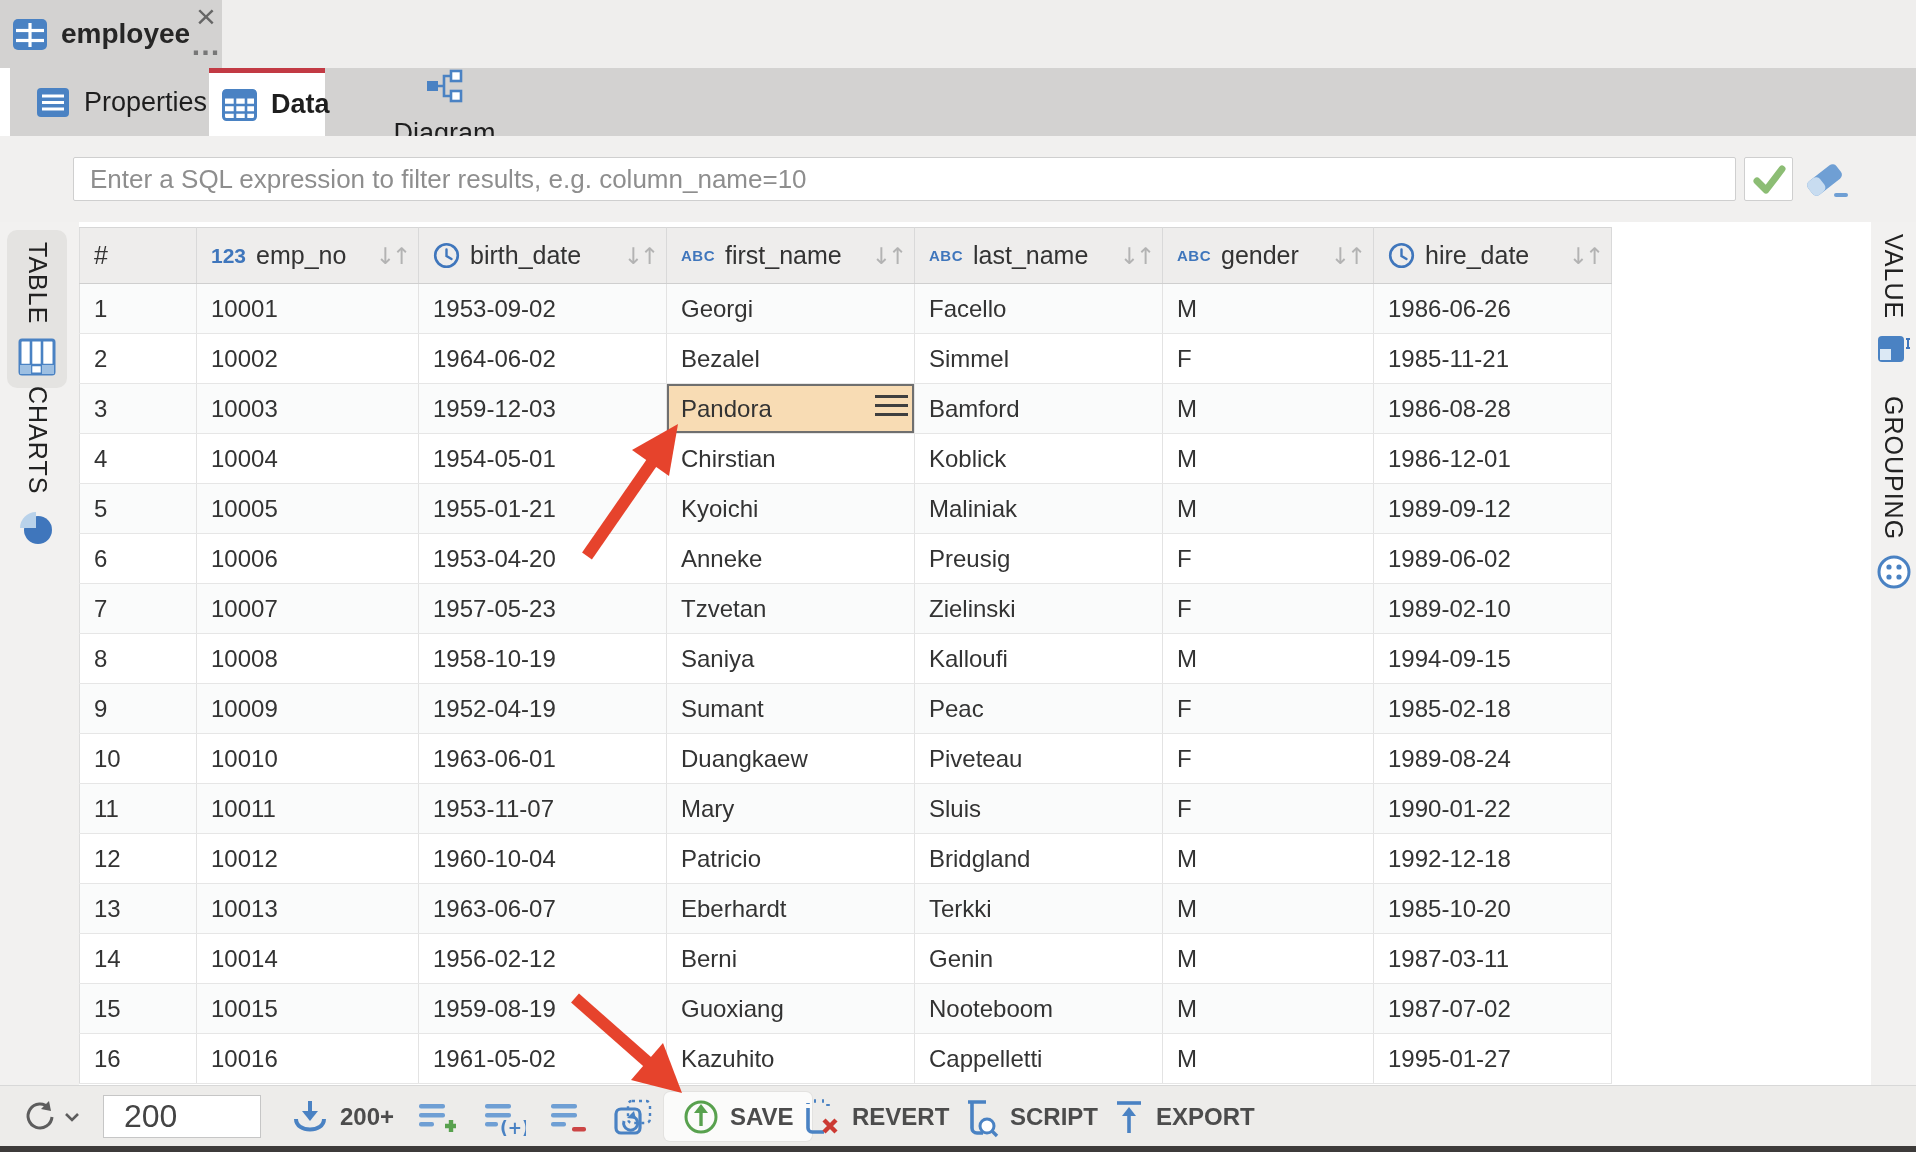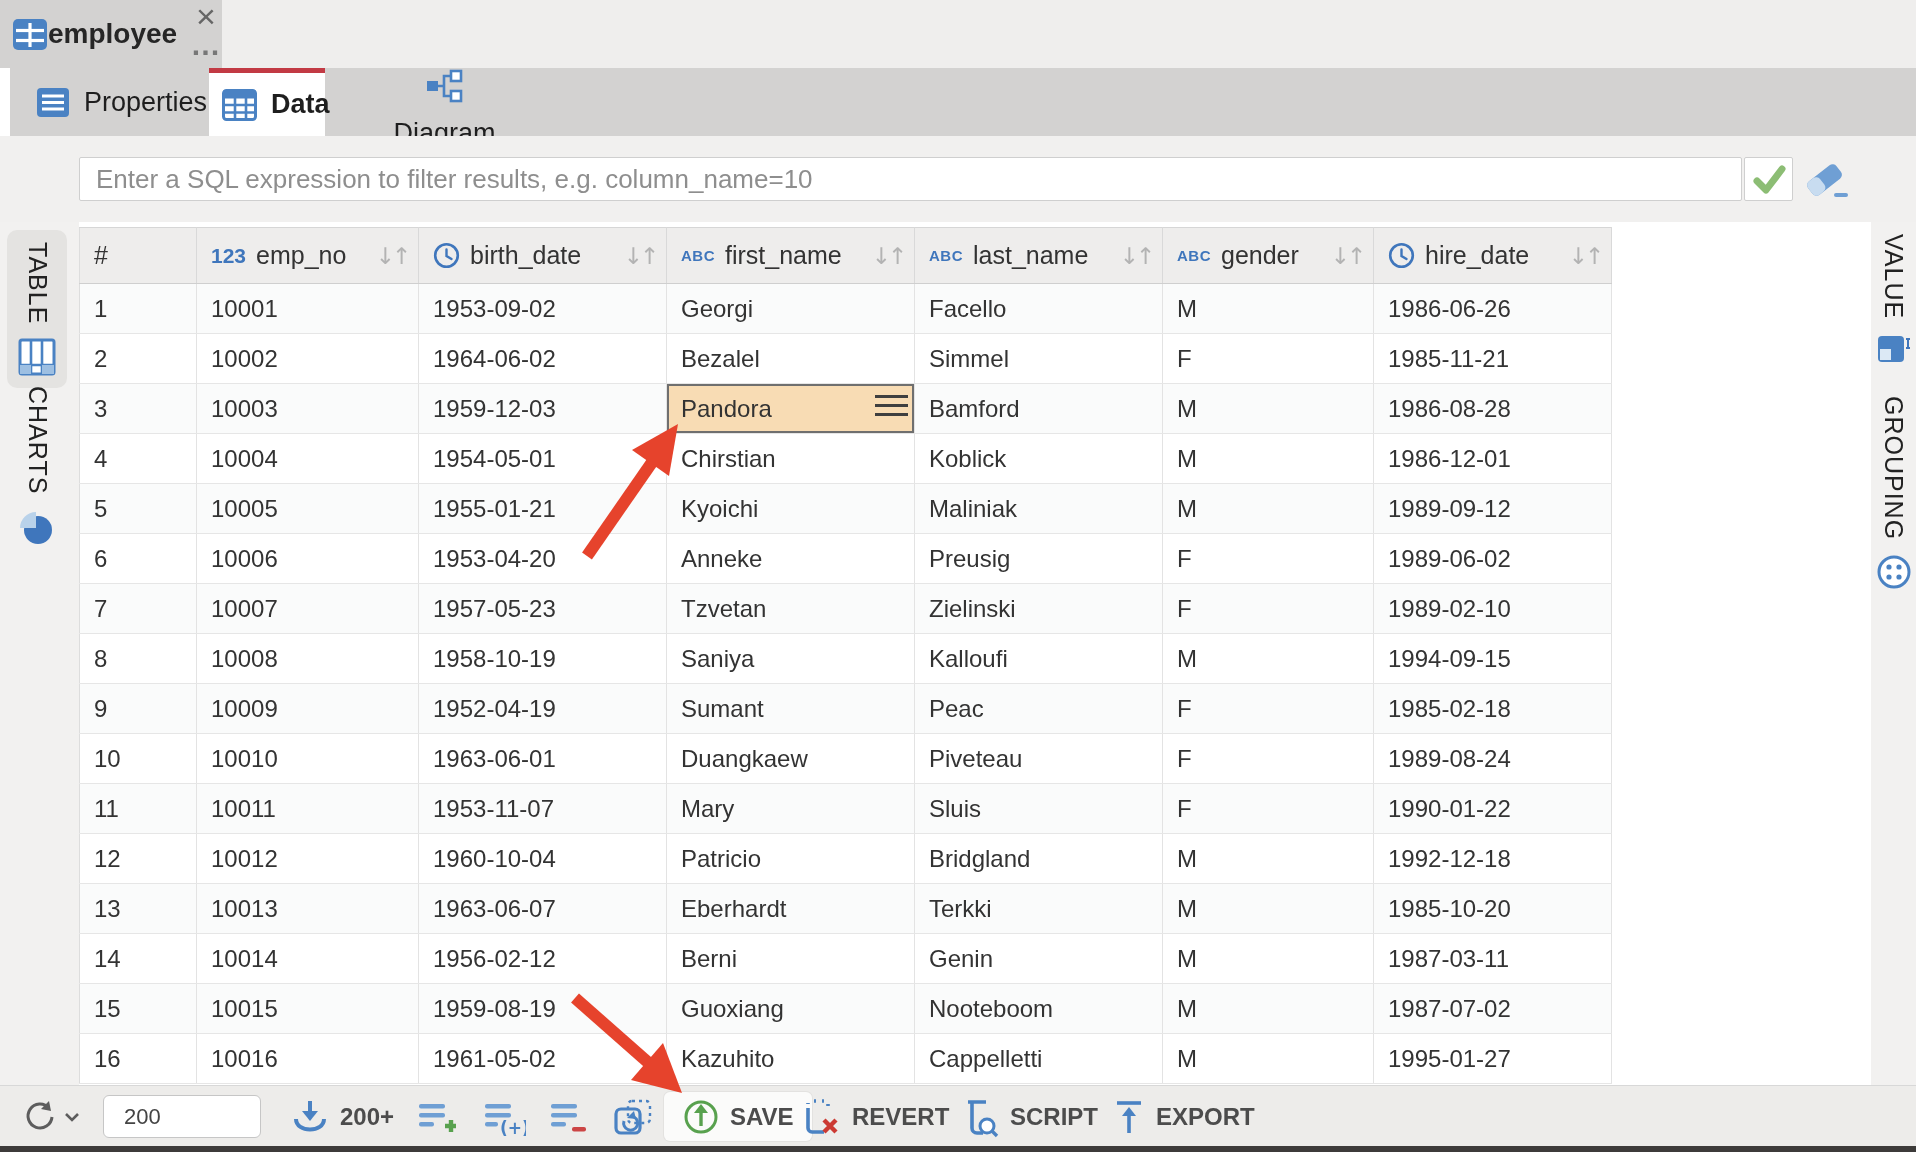--- a/index.html
+++ b/index.html
@@ -2,37 +2,37 @@
 <html><head>
 <meta charset="utf-8">
 <style>
   html,body{margin:0;padding:0;background:#888;}
   .screen{position:relative;width:1916px;height:1152px;overflow:hidden;background:#fff;
           font-family:"Liberation Sans","DejaVu Sans",sans-serif;color:#333;}
 
   
   .tabrow1{position:absolute;left:0;top:0;width:100%;height:68px;background:#efeeed;}
   .editor-tab{position:absolute;left:0;top:0;width:222px;height:68px;background:#d3d2d1;
-              display:flex;align-items:center;padding-left:12px;box-sizing:border-box;cursor:default;}
+              display:flex;align-items:center;gap:13px;padding-left:12px;box-sizing:border-box;cursor:default;}
   .editor-tab .etab-label{font-size:28px;font-weight:bold;color:#262626;}
   .tab-close{position:absolute;left:190px;top:0px;width:32px;height:32px;display:flex;align-items:center;
              justify-content:center;font-size:34px;color:#666;line-height:1;}
   .tab-more{position:absolute;left:190px;top:30px;width:32px;height:30px;display:flex;align-items:center;
             justify-content:center;font-size:30px;color:#777;font-weight:bold;letter-spacing:1px;}
 
   
   .tabrow2{position:absolute;left:10px;top:68px;width:100%;height:68px;background:#d3d2d1;display:flex;}
   .subtab{display:flex;align-items:center;gap:14px;font-size:27px;color:#1e1e1e;box-sizing:border-box;height:68px;cursor:default;}
   .subtab-properties{width:199px;padding-left:26px;}
   .subtab-data{width:116px;padding-left:13px;background:#fff;border-top:5px solid var(--tab-red,#c23a44);font-weight:bold;}
   .subtab-diagram{width:225px;padding-left:14px;flex-direction:column;}
 
   
   .filter-row{position:absolute;left:0;top:136px;width:100%;height:86px;background:#f1f0ef;}
-  .filter-input{position:absolute;left:79px;top:21px;width:1663px;height:44px;box-sizing:border-box;
+  .filter-input{position:absolute;left:73px;top:21px;width:1663px;height:44px;box-sizing:border-box;
                 border:1px solid #cfcfcf;border-radius:2px;background:#fff;font-size:26px;color:#444;
                 padding:0 16px;font-family:inherit;outline:none;}
   .filter-input::placeholder{color:#8e8e8e;}
   .apply-btn{position:absolute;left:1744px;top:21px;width:49px;height:44px;background:#fff;
              border:1px solid #cfcfcf;border-radius:2px;display:flex;align-items:center;justify-content:center;padding:0;}
   .eraser-btn{position:absolute;left:1800px;top:23px;width:52px;height:44px;background:none;border:none;
               display:flex;align-items:center;justify-content:center;padding:0;}
 
   
   .left-rail{position:absolute;left:0;top:222px;width:79px;height:863px;background:#f2f1f0;}
@@ -61,21 +61,21 @@
   .selwrap{display:flex;align-items:flex-start;}
   .burger{margin-left:auto;display:inline-flex;flex-direction:column;gap:6px;cursor:pointer;}
   .burger i{display:block;width:33px;height:3px;background:#3f3f3f;}
 
   
   .toolbar{position:absolute;left:0;top:1085px;width:100%;height:61px;background:#edecea;border-top:1px solid #d8d8d8;}
   .tb{position:absolute;top:0;height:61px;display:flex;align-items:center;gap:10px;background:none;border:none;
       font-family:inherit;font-size:24px;font-weight:bold;color:#4c4c4c;padding:0;cursor:pointer;}
   .tb-refresh{left:22px;gap:4px;}
   .fetch-size{position:absolute;left:103px;top:9px;width:158px;height:43px;box-sizing:border-box;border:1px solid #c6c6c6;
-              border-radius:6px;background:#fff;font-size:22px;color:#444;padding:0 20px;font-family:inherit;outline:none;}
+              border-radius:0;background:#fff;font-size:32px;color:#444;padding:0 20px;font-family:inherit;outline:none;}
   .tb-fetchmore{left:290px;}
   .tb-addrow{left:416px;} .tb-duprow{left:482px;} .tb-delrow{left:548px;} .tb-genrow{left:612px;}
   .tb-save{left:664px;background:#fbfbfa;border-radius:6px;padding:0 18px;height:49px;top:6px;box-shadow:0 0 0 1px #e3e2e0;}
   .tb-revert{left:800px;} .tb-script{left:958px;} .tb-export{left:1112px;}
   .status-panel{position:absolute;right:0;top:0;width:361px;height:61px;background:#f4f3f2;
                 border-top-left-radius:18px;display:flex;align-items:center;justify-content:flex-end;padding-right:24px;box-sizing:border-box;}
   .status-text{font-size:25px;color:#919191;font-weight:normal;}
   .bottom-strip{position:absolute;left:0;top:1146px;width:100%;height:6px;background:#3d3b3a;}
 
   .annotations{position:absolute;left:0;top:0;pointer-events:none;z-index:50;}

